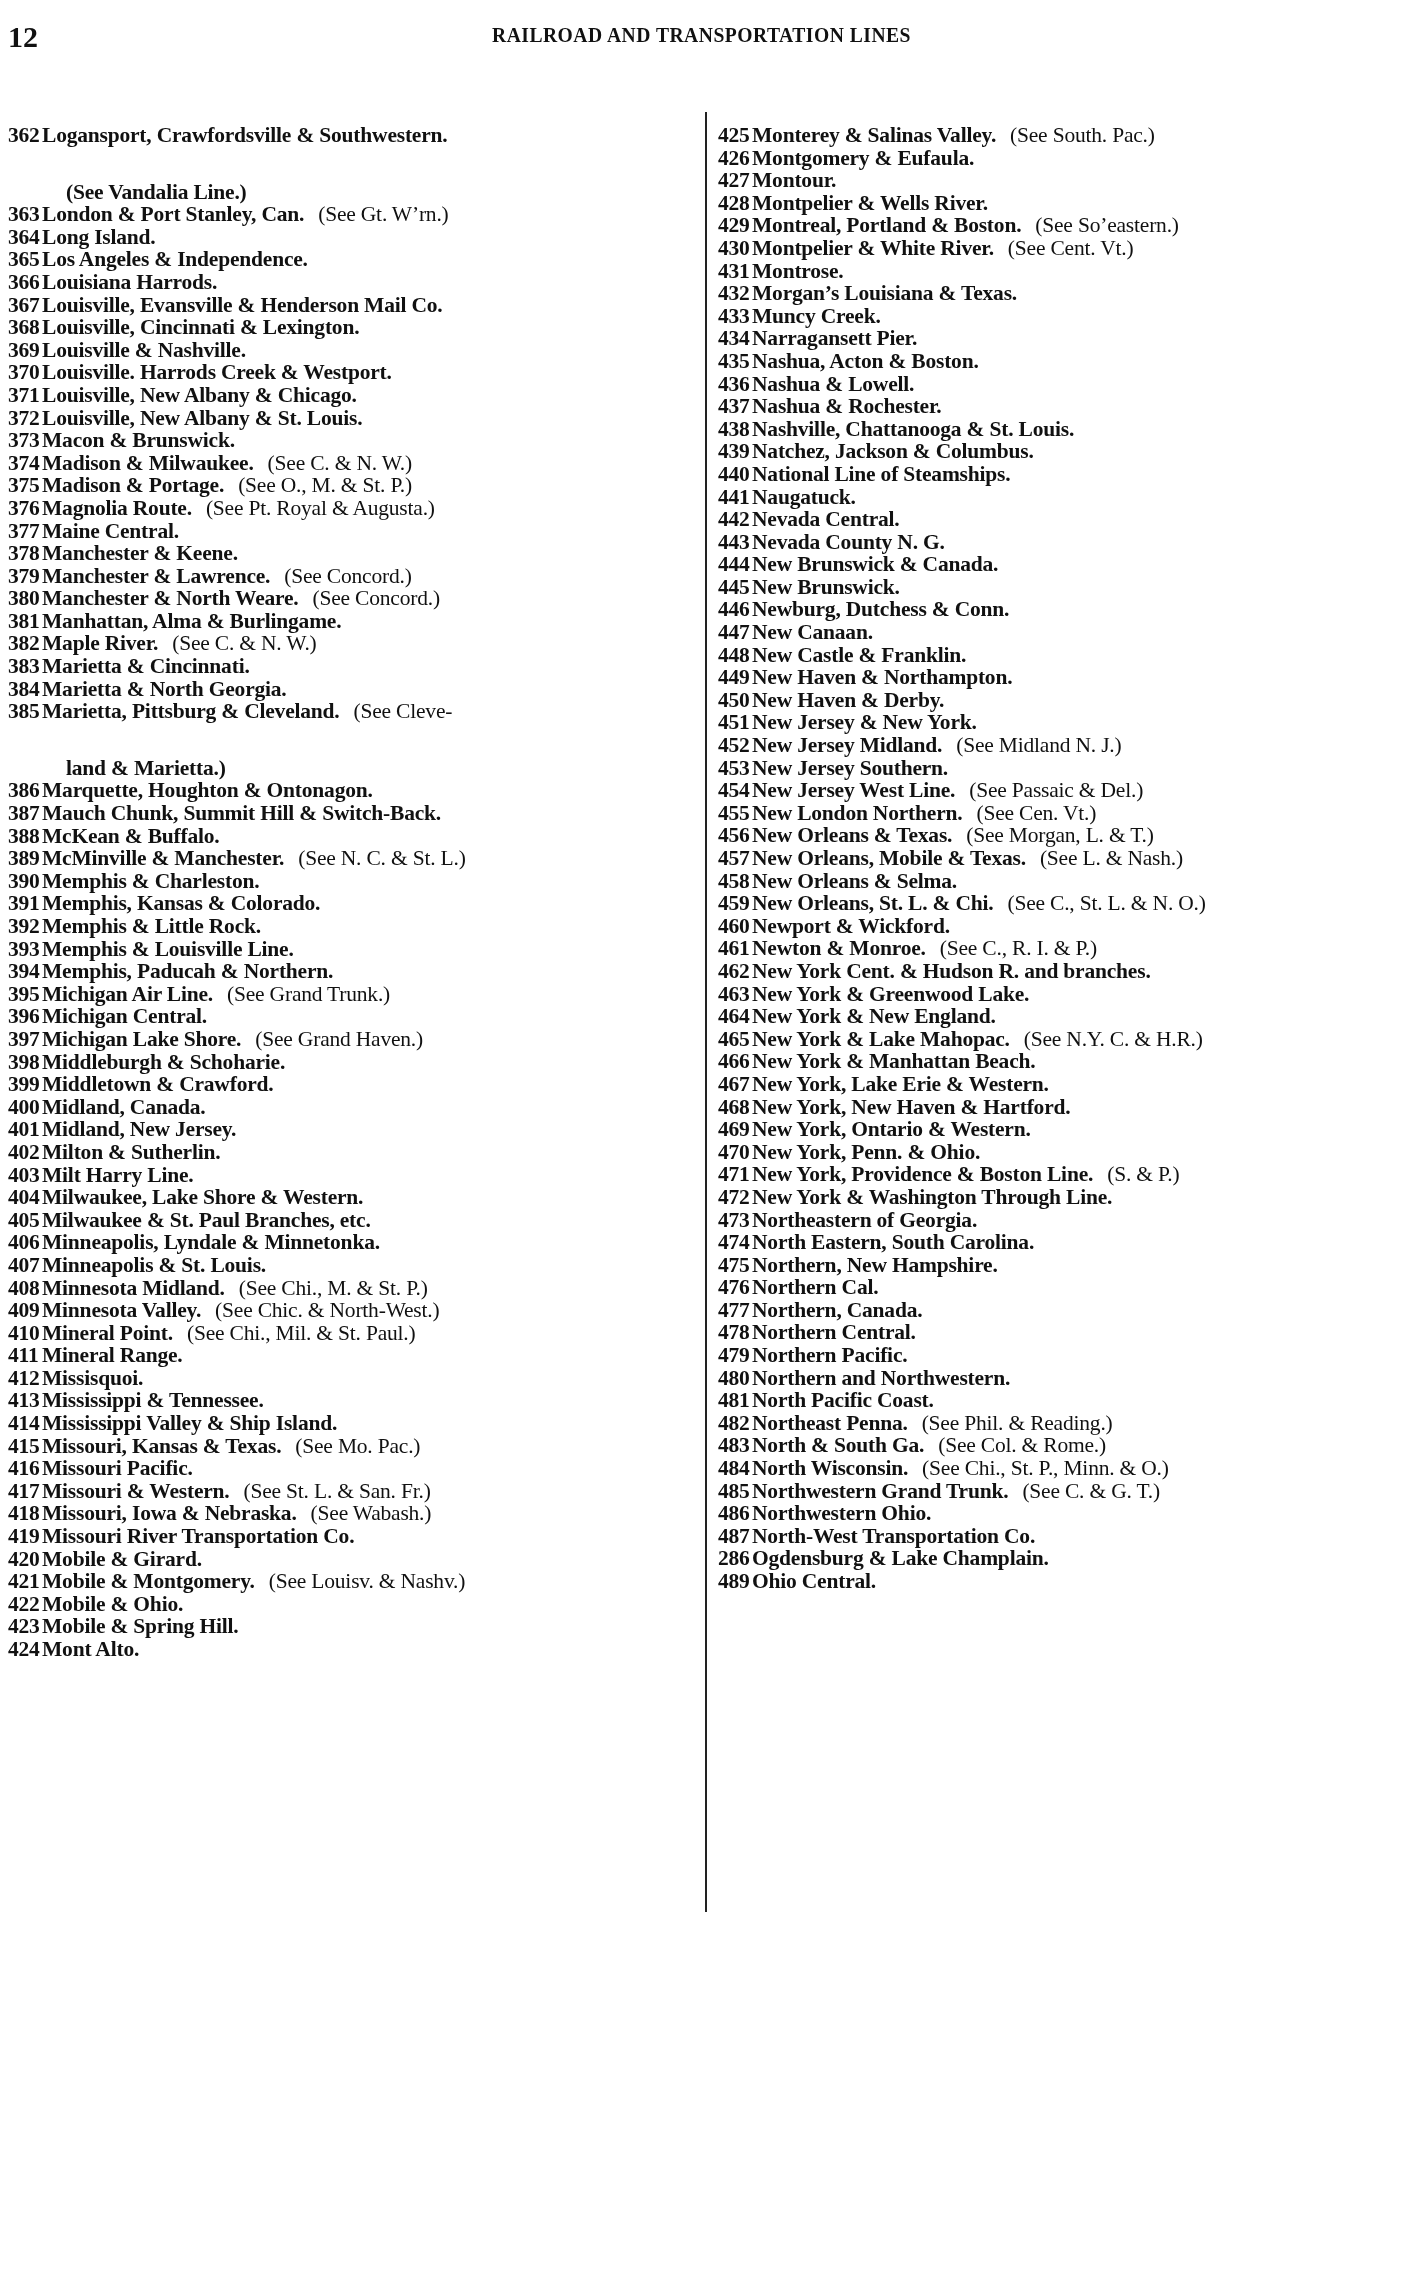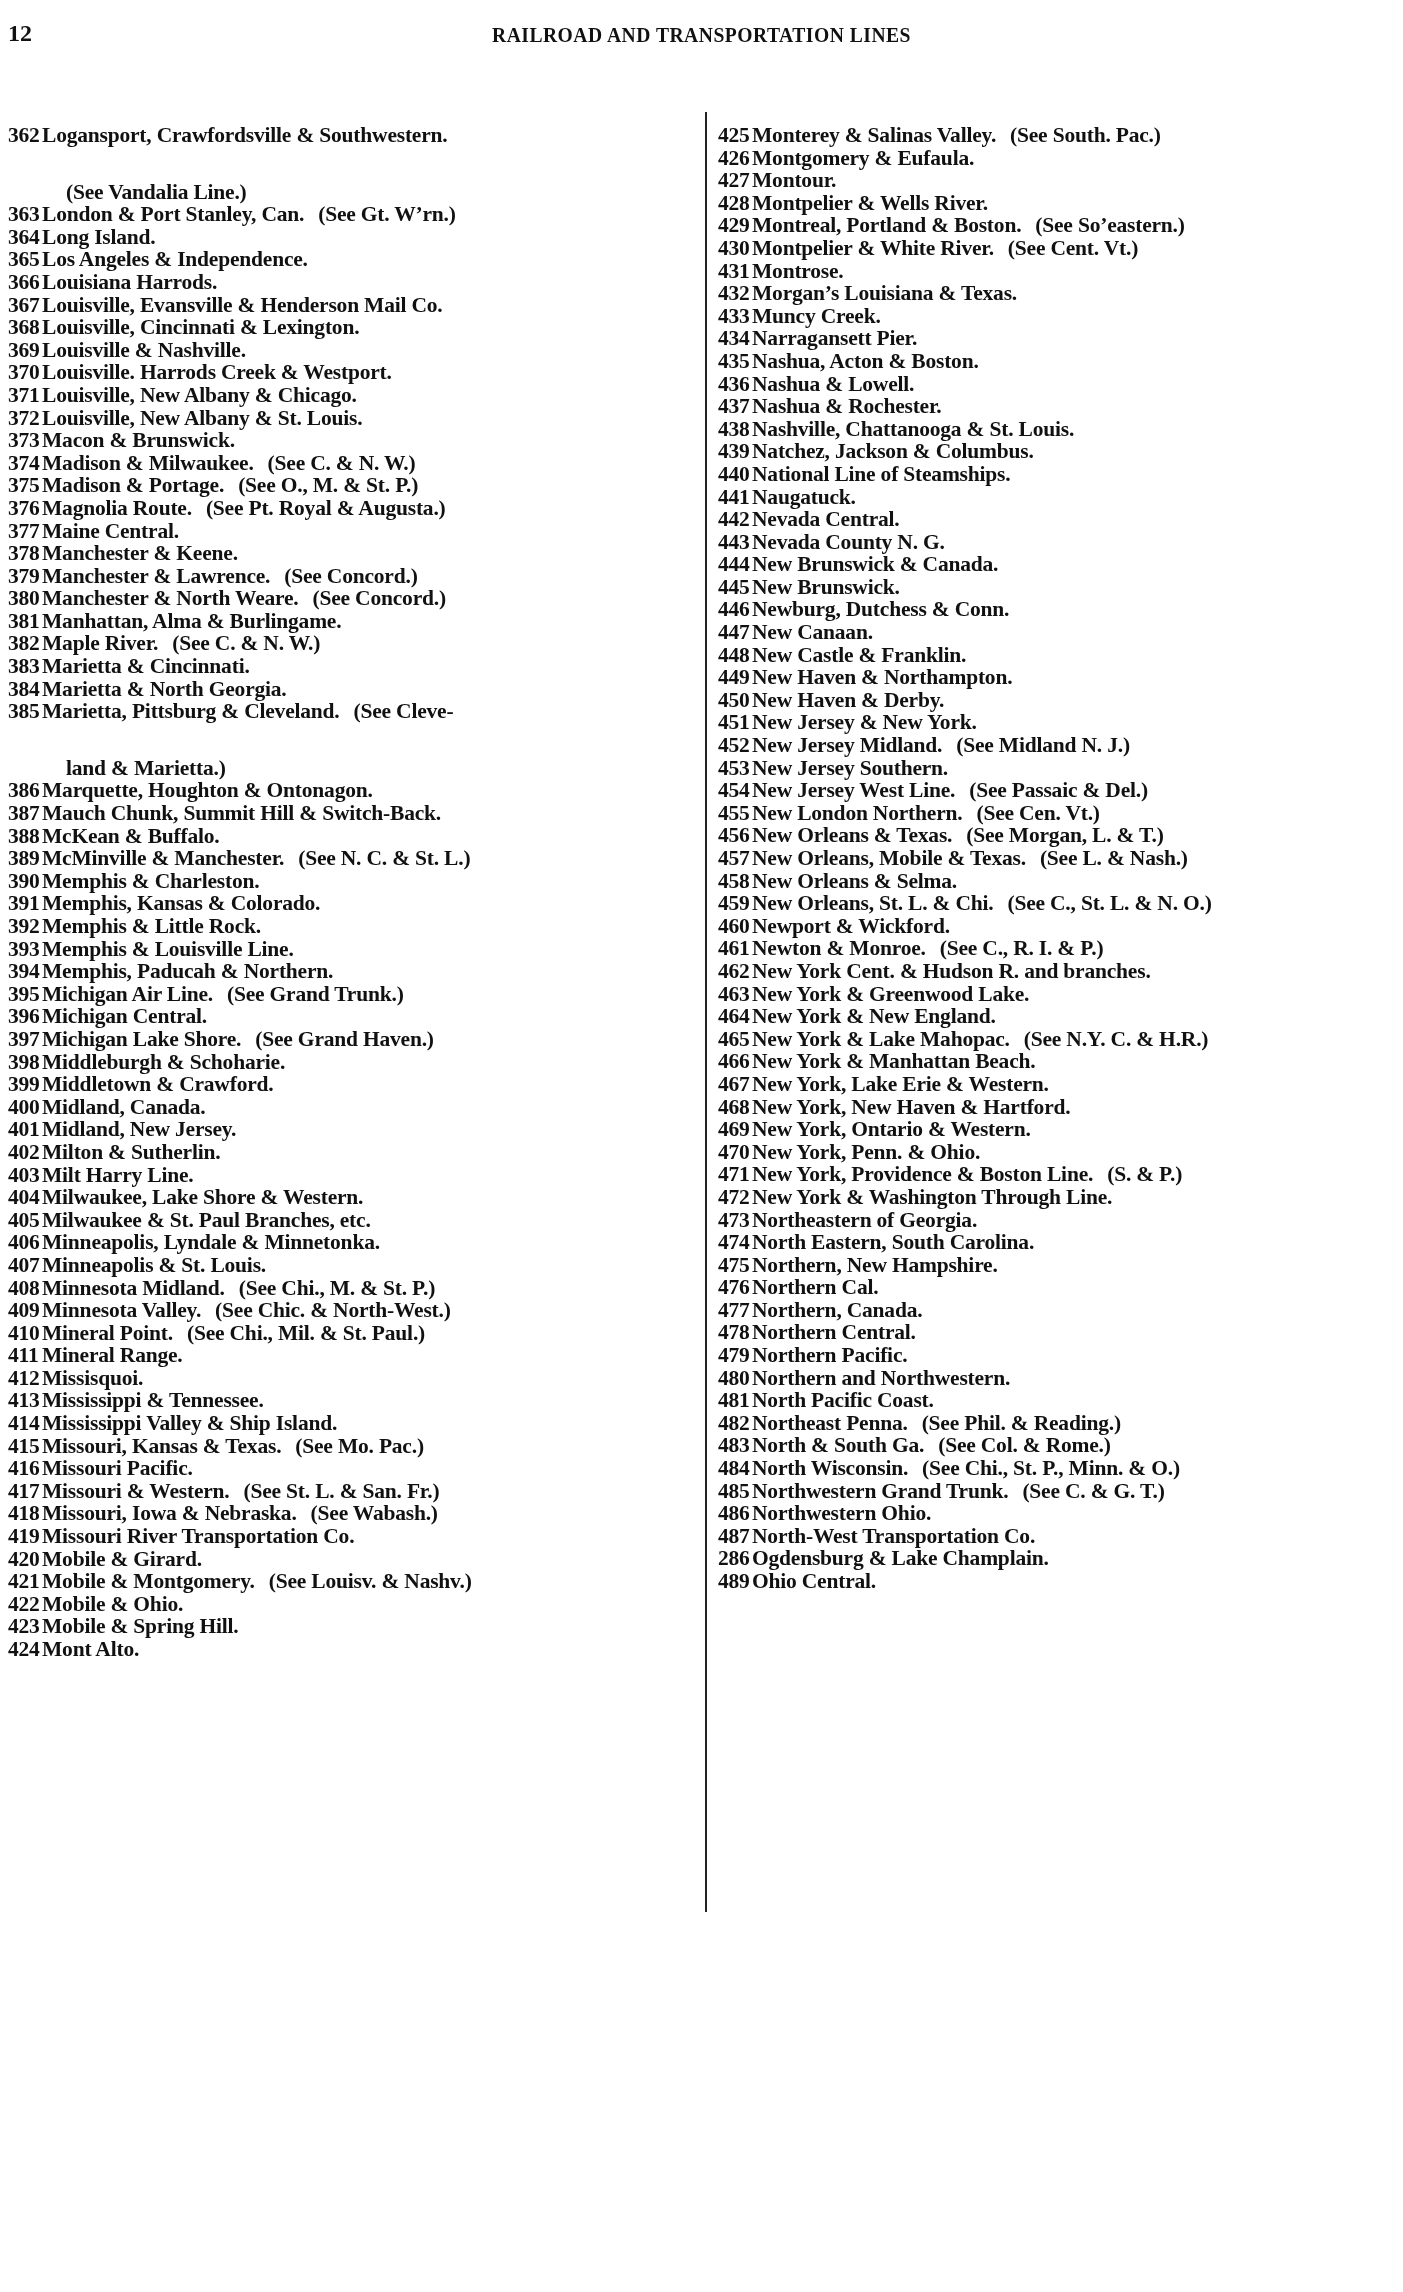--- a/index.html
+++ b/index.html
@@ -12,21 +12,21 @@
     height: 2292px;
     position: relative;
     overflow: hidden;
     font-family: "Liberation Serif", "DejaVu Serif", serif;
     color: #111;
   }
   .page-number {
     position: absolute;
     left: 8px;
     top: 20px;
-    font-size: 24px;
+    font-size: 30px;
     font-weight: bold;
     letter-spacing: 0px;
     text-align: center;
   }
   .running-head {
     position: absolute;
     left: 0;
     width: 1403px;
     top: 24px;
     text-align: center;
@@ -72,21 +72,21 @@
   }
   .entry .body {
     flex: 1 1 auto;
     display: flex;
     flex-wrap: wrap;
   }
   .entry .name {
     margin-right: 14px;
   }
   .entry .ref {
-    font-weight: bold;
+    font-weight: normal;
     text-align: right;
   }
   .cont {
     padding-left: 58px;
     margin-top: 34px;
   }
 </style>
 </head>
 <body>
 

